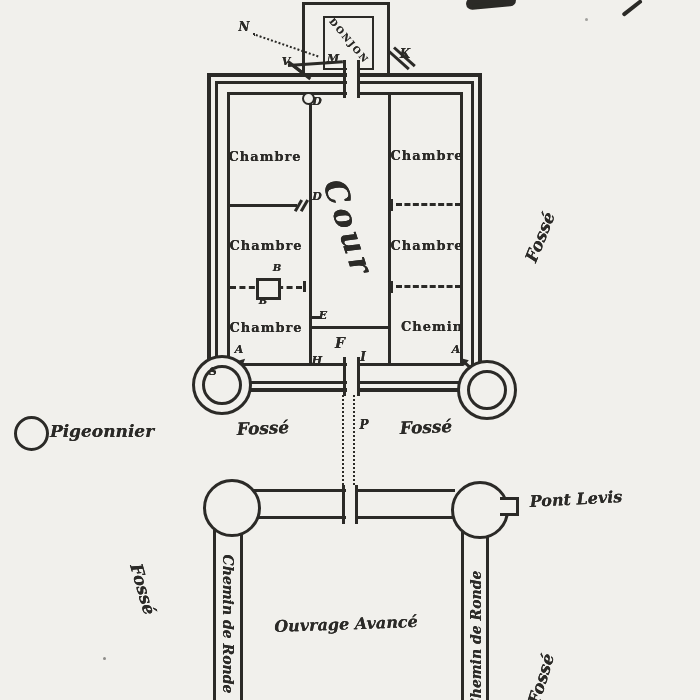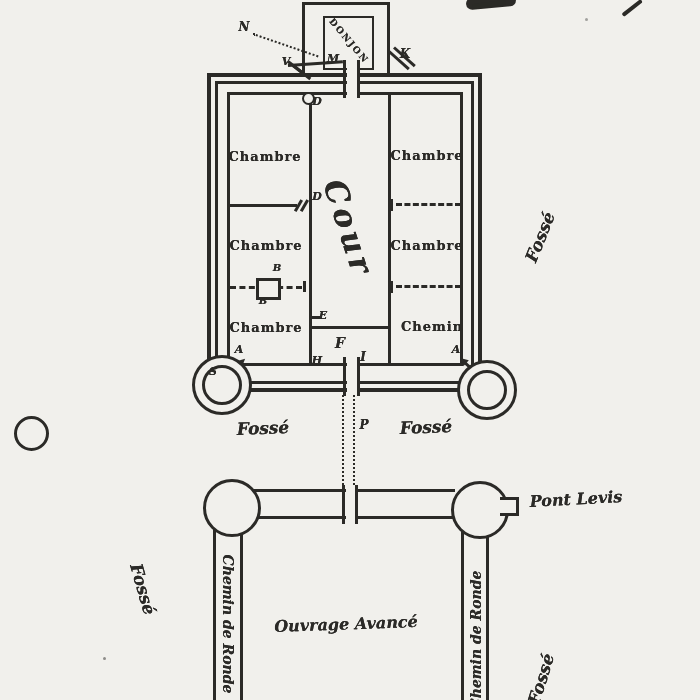--- a/index.html
+++ b/index.html
@@ -120,20 +120,21 @@
 
   <span class="txt script" style="left:263px;top:428px;transform:translate(-50%,-50%) rotate(-2deg);">Fossé</span>
   <span class="txt script" style="left:426px;top:427px;transform:translate(-50%,-50%) rotate(-2deg);">Fossé</span>
   <span class="txt script" style="left:540px;top:237px;transform:translate(-50%,-50%) rotate(-68deg);">Fossé</span>
   <span class="txt letter" style="left:364px;top:425px;font-size:12px;">P</span>
 
   <div class="dotv" style="left:342px;top:395px;height:94px;"></div>
   <div class="dotv" style="left:353px;top:395px;height:94px;"></div>
 
   <div class="circle" style="left:14px;top:416px;width:29px;height:29px;"></div>
+  <span class="txt script" style="left:102px;top:431px;">Pigeonnier</span>
 
   <div class="ln" style="left:250px;top:489px;width:96px;height:3px;"></div>
   <div class="ln" style="left:358px;top:489px;width:97px;height:3px;"></div>
   <div class="ln" style="left:243px;top:516px;width:103px;height:3px;"></div>
   <div class="ln" style="left:358px;top:516px;width:101px;height:3px;"></div>
   <div class="ln" style="left:213px;top:500px;width:3px;height:200px;"></div>
   <div class="ln" style="left:240px;top:519px;width:3px;height:181px;"></div>
   <div class="ln" style="left:486px;top:502px;width:3px;height:198px;"></div>
   <div class="ln" style="left:461px;top:519px;width:3px;height:181px;"></div>
 

